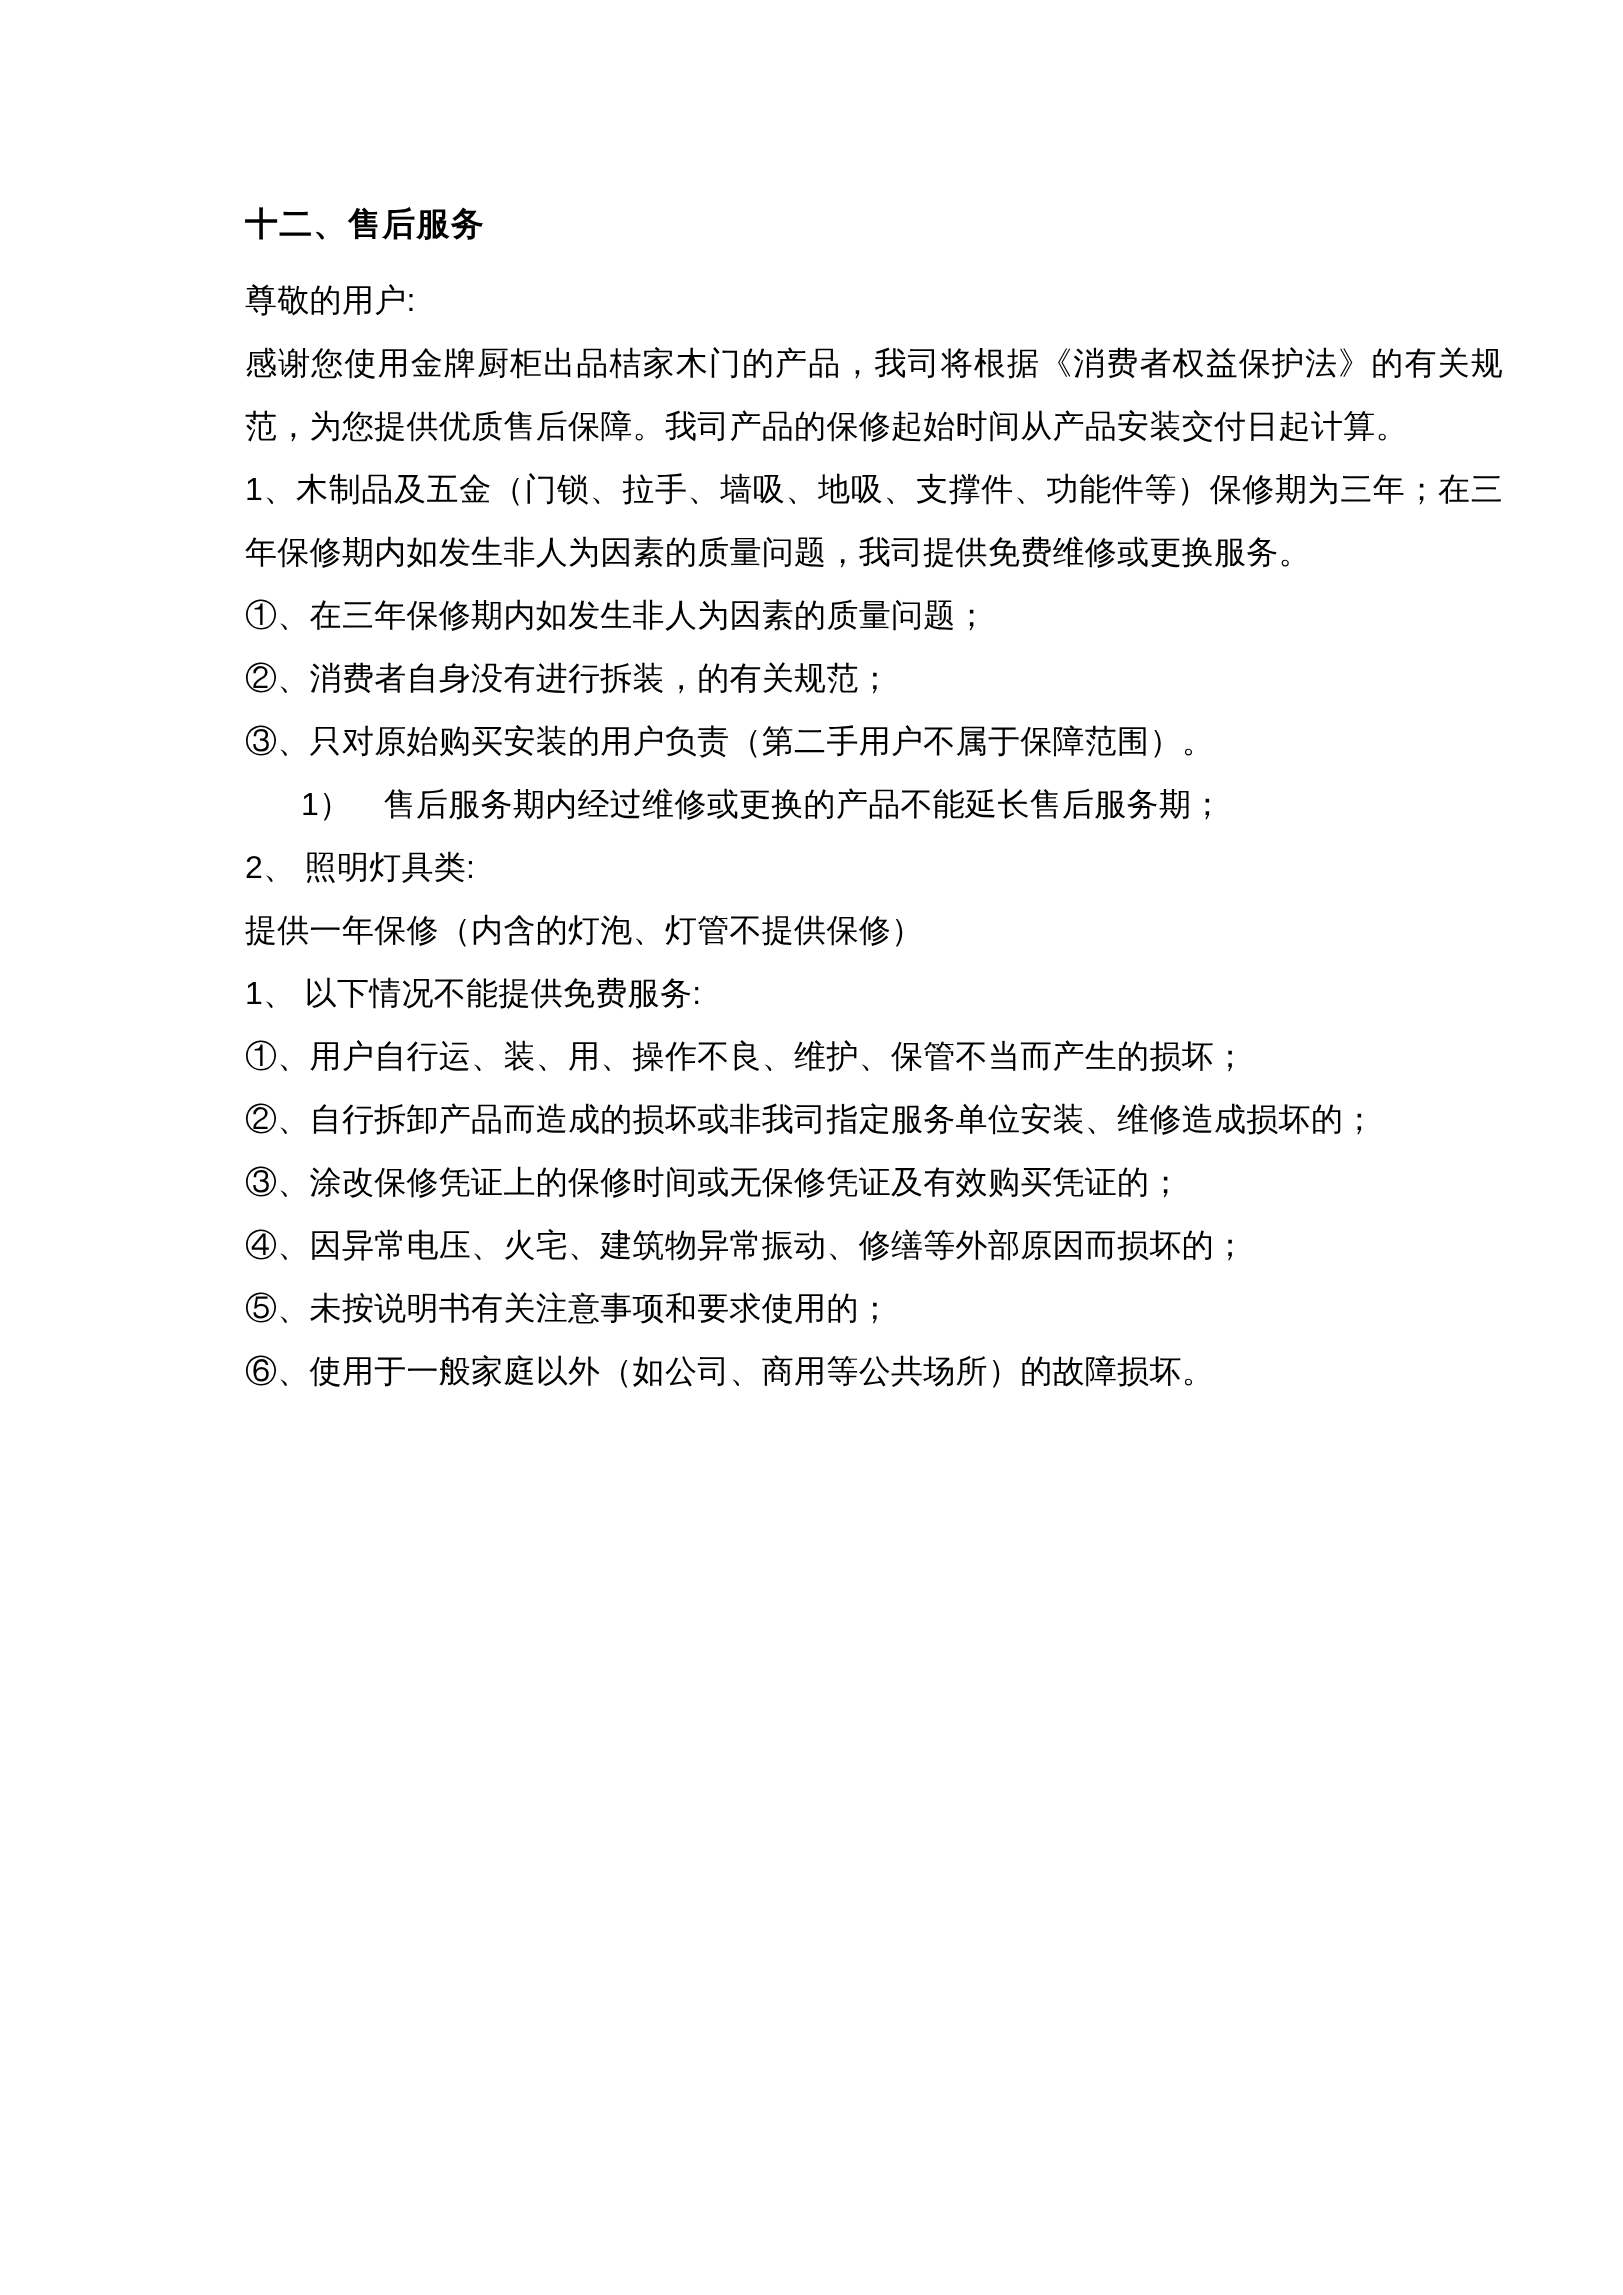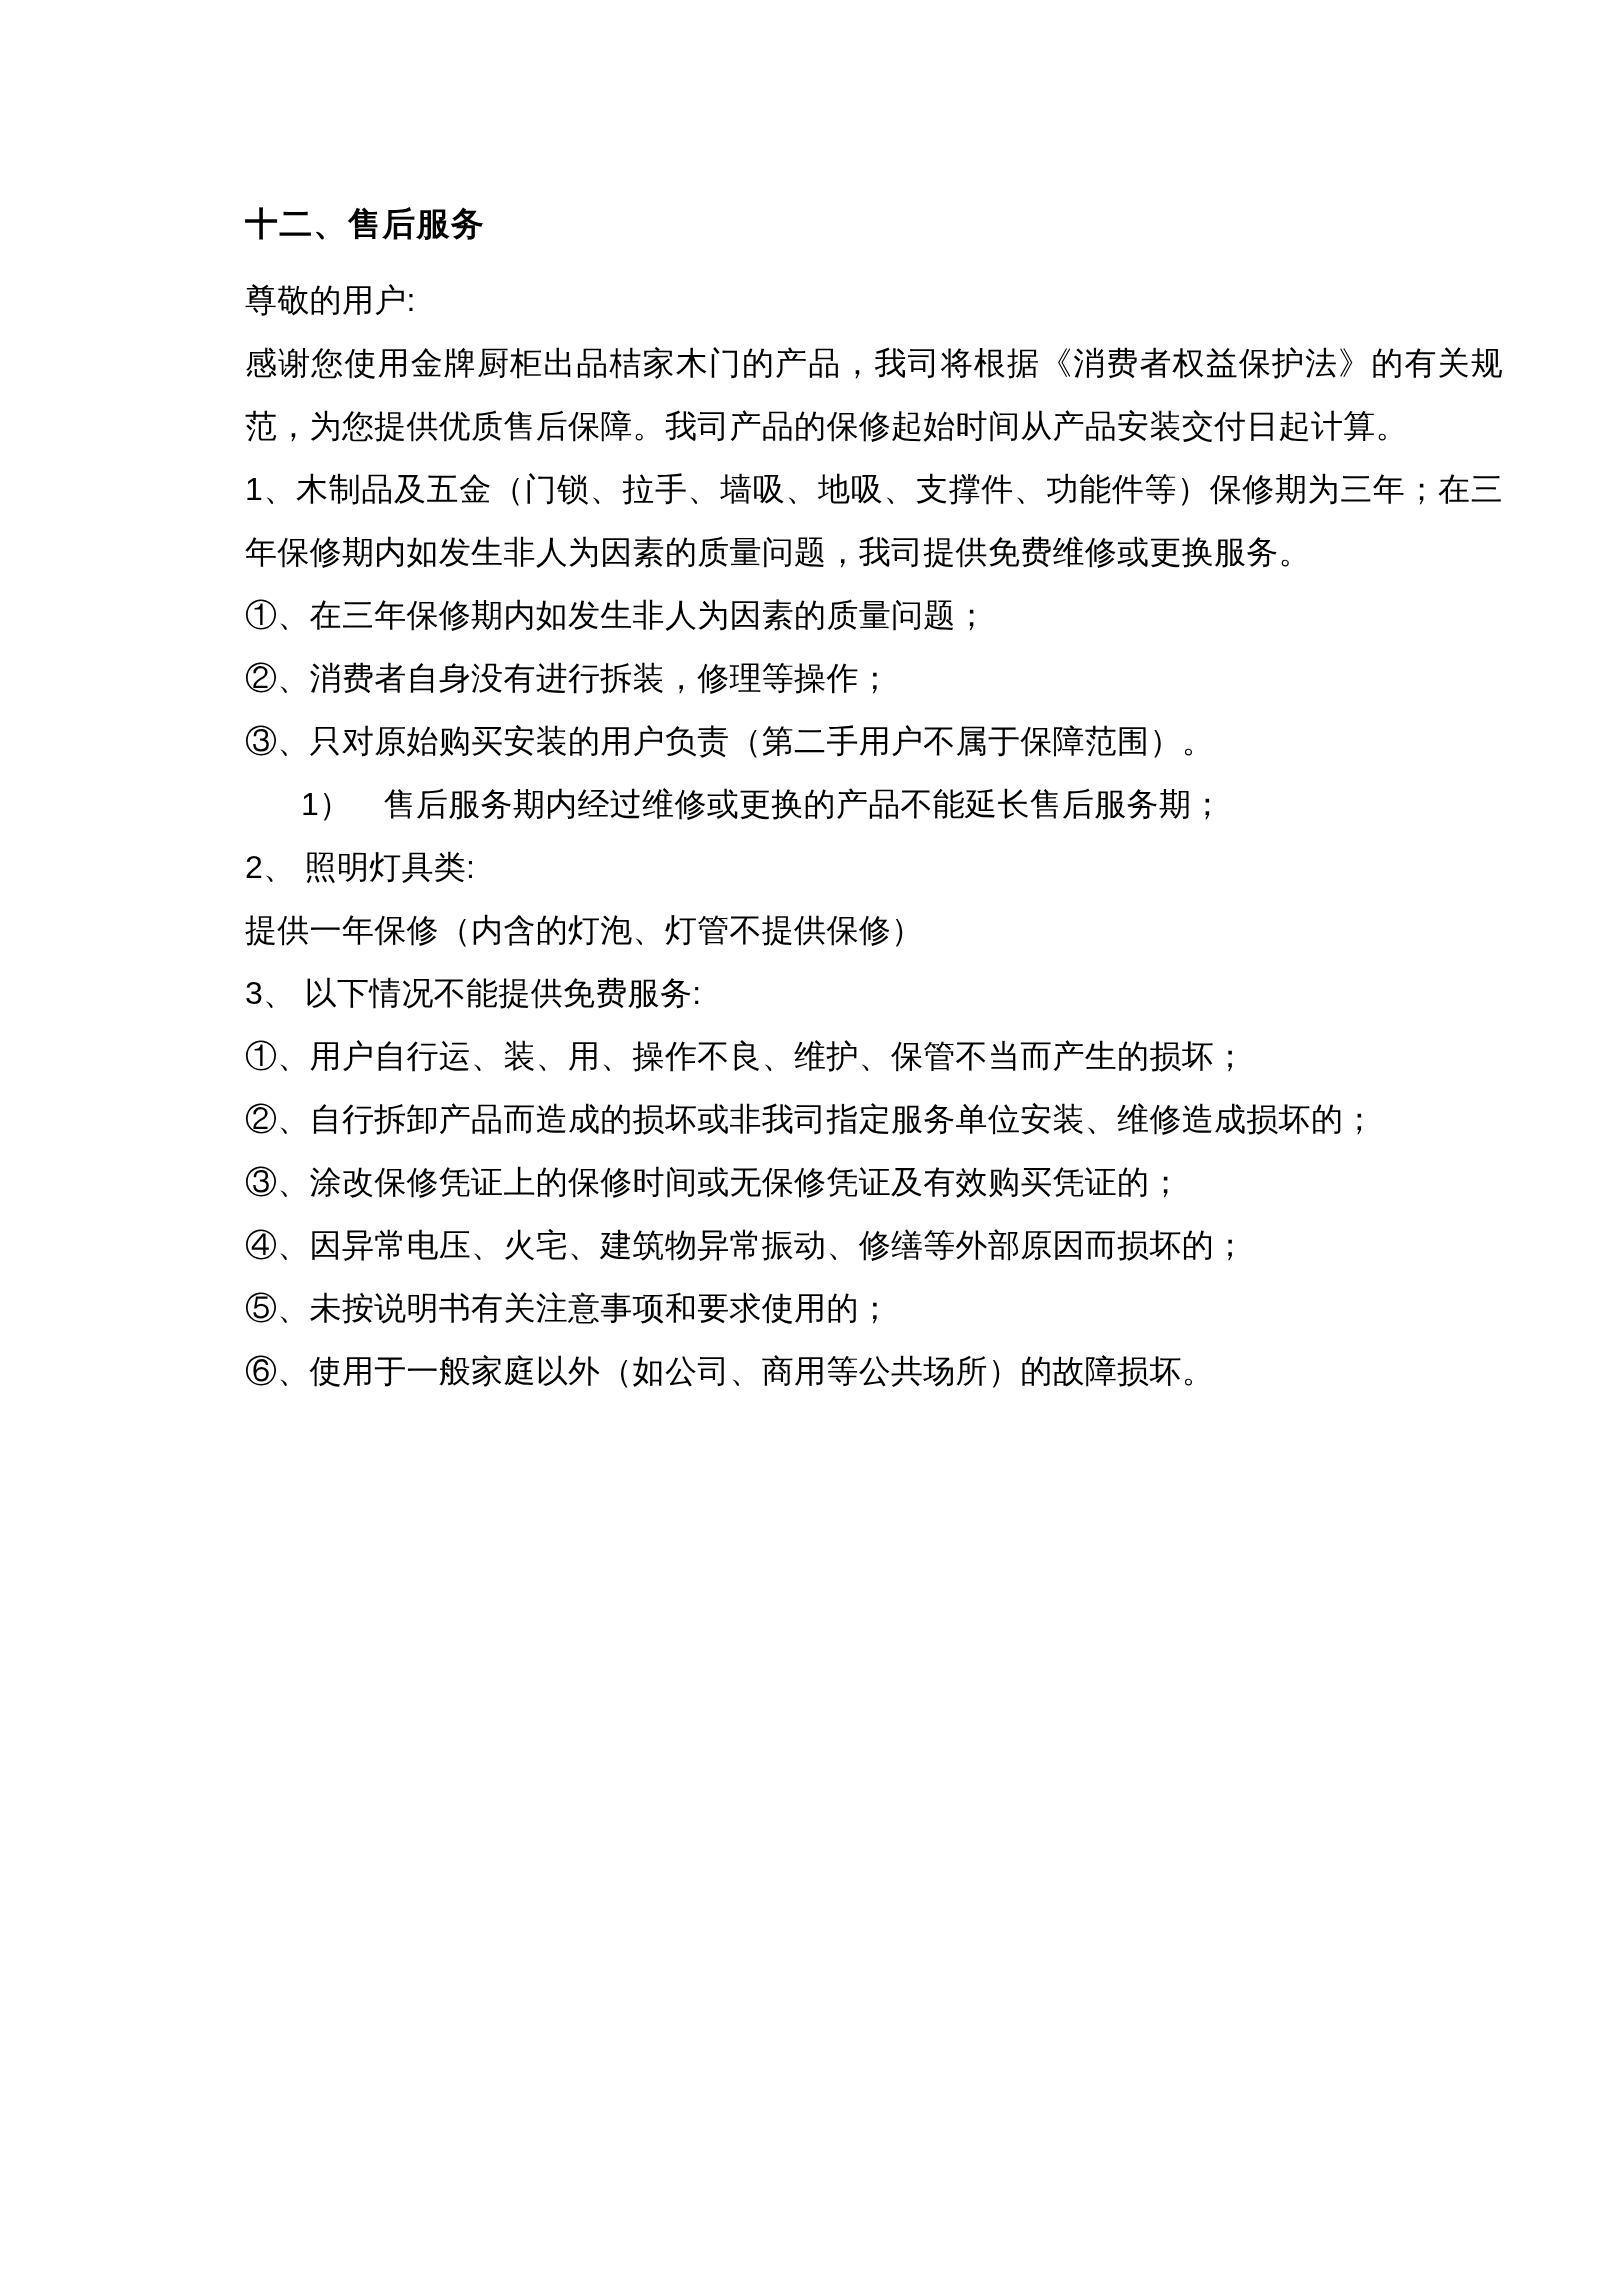--- a/index.html
+++ b/index.html
@@ -45,26 +45,26 @@
 <body>
 
 <div class="page">
   <div class="content">
     <h1 class="doc-title">十二、售后服务</h1>
     <div>
         <p class="para">尊敬的用户:</p>
         <p class="para">感谢您使用金牌厨柜出品桔家木门的产品，我司将根据《消费者权益保护法》的有关规范，为您提供优质售后保障。我司产品的保修起始时间从产品安装交付日起计算。</p>
         <p class="para">1、木制品及五金（门锁、拉手、墙吸、地吸、支撑件、功能件等）保修期为三年；在三年保修期内如发生非人为因素的质量问题，我司提供免费维修或更换服务。</p>
         <p class="para">①、在三年保修期内如发生非人为因素的质量问题；</p>
-        <p class="para">②、消费者自身没有进行拆装，修理等操作；</p>
+        <p class="para">②、消费者自身没有进行拆装，的有关规范；</p>
         <p class="para">③、只对原始购买安装的用户负责（第二手用户不属于保障范围）。</p>
         <p class="para indent">1）　售后服务期内经过维修或更换的产品不能延长售后服务期；</p>
         <p class="para">2、 照明灯具类:</p>
         <p class="para">提供一年保修（内含的灯泡、灯管不提供保修）</p>
-        <p class="para">3、 以下情况不能提供免费服务:</p>
+        <p class="para">1、 以下情况不能提供免费服务:</p>
         <p class="para">①、用户自行运、装、用、操作不良、维护、保管不当而产生的损坏；</p>
         <p class="para">②、自行拆卸产品而造成的损坏或非我司指定服务单位安装、维修造成损坏的；</p>
         <p class="para">③、涂改保修凭证上的保修时间或无保修凭证及有效购买凭证的；</p>
         <p class="para">④、因异常电压、火宅、建筑物异常振动、修缮等外部原因而损坏的；</p>
         <p class="para">⑤、未按说明书有关注意事项和要求使用的；</p>
         <p class="para">⑥、使用于一般家庭以外（如公司、商用等公共场所）的故障损坏。</p>
       </div>
   </div>
 </div>
 

